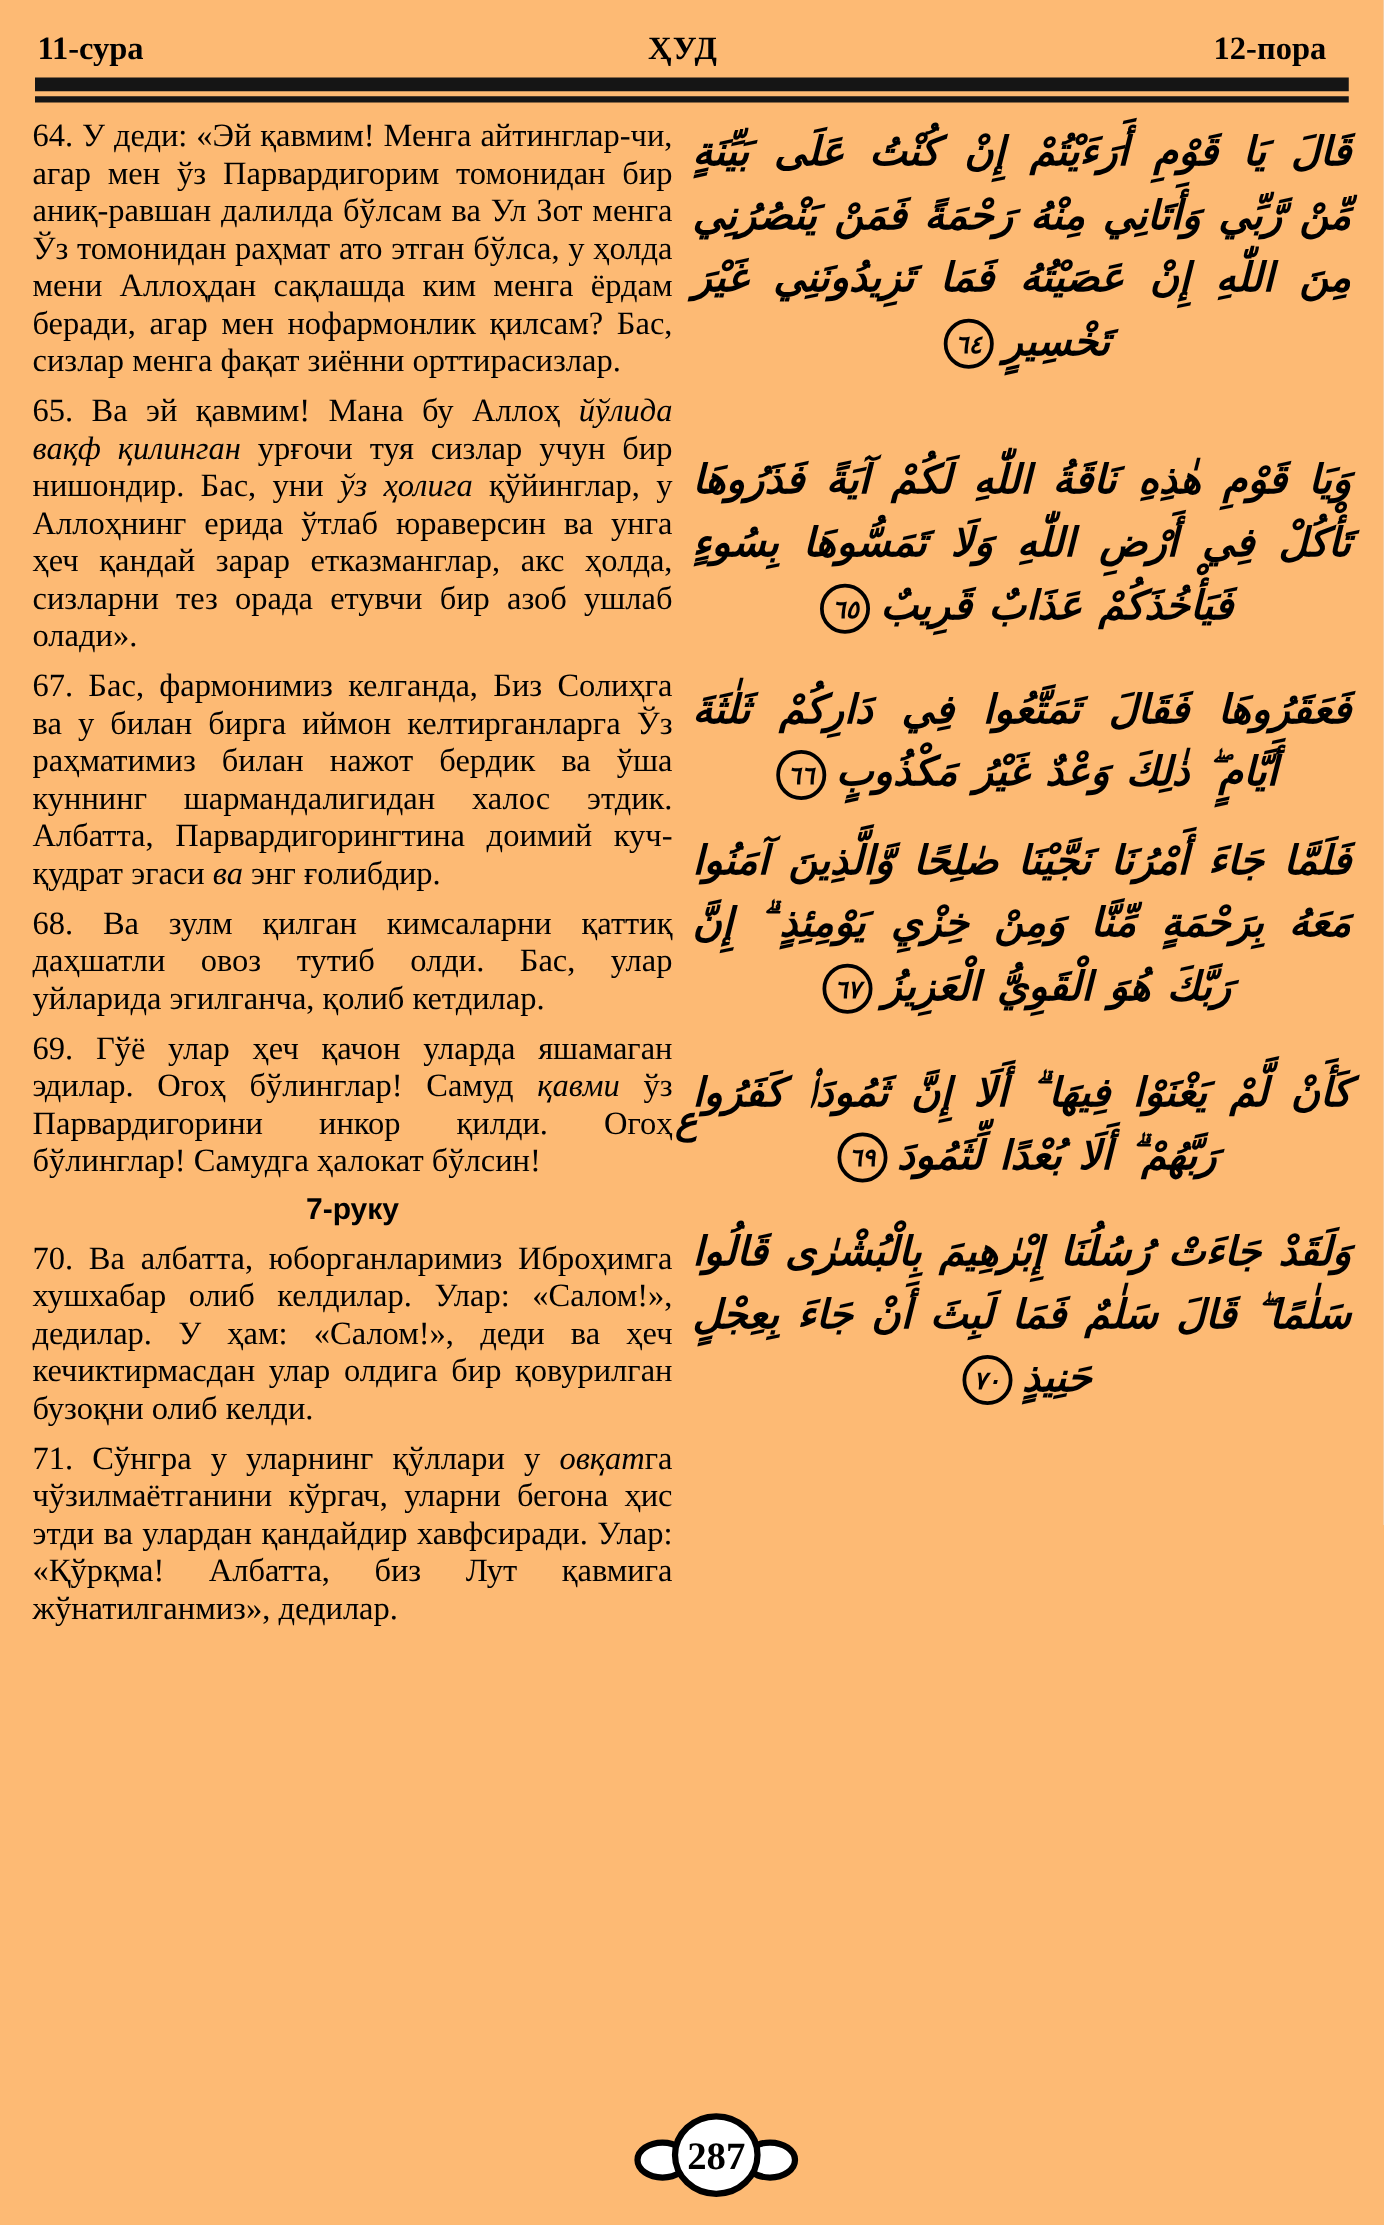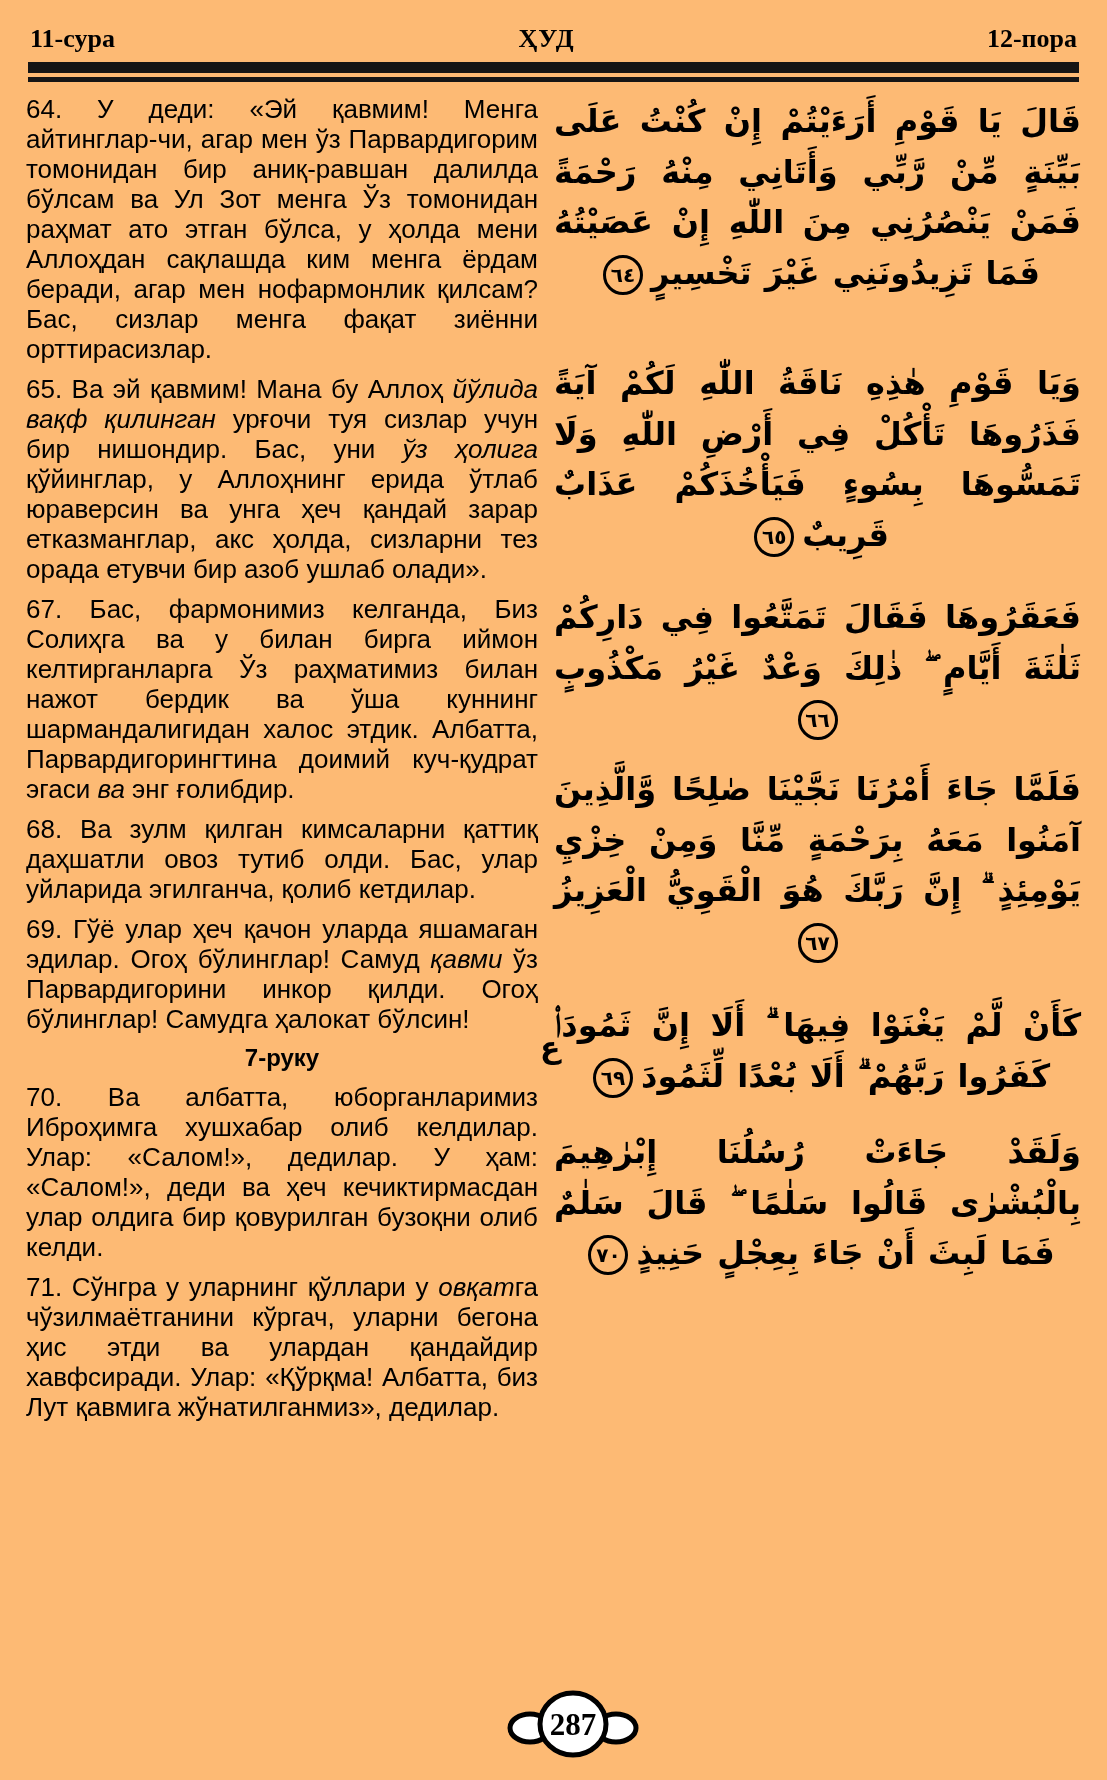--- a/index.html
+++ b/index.html
@@ -16,40 +16,40 @@
   .header{
     position:relative;
     margin:24px 30px 0 30px;
     height:34px;
     font-family:"Liberation Serif",serif;
     font-weight:bold;
     font-size:26px;
   }
   .header .h-left{position:absolute;left:0;top:0;}
   .header .h-center{position:absolute;left:0;right:14px;top:0;text-align:center;letter-spacing:1px;}
-  .header .h-right{position:absolute;right:0;top:0;}
+  .header .h-right{position:absolute;right:16px;top:0;}
   .header-rule{
     margin:4px 28px 0 28px;
     height:20px;
     box-sizing:border-box;
     border-top:11px solid #151515;
     border-bottom:5px solid #151515;
   }
   
   .content{
     display:flex;
     align-items:flex-start;
     gap:16px;
     padding:12px 26px 0 26px;
   }
   .col-left{width:512px;flex:none;}
-  .col-right{flex:1;min-width:0;padding-top:2px;}
+  .col-right{flex:1;min-width:0;padding-top:2px;font-style:italic;}
 
   .para{
-    font-family:Liberation Sans, sans-serif;
+    font-family:Liberation Serif, serif;
     font-size:26px;
     line-height:30px;
     text-align:justify;
     margin:0 0 10px 0;
   }
   .para .it{font-style:italic;}
   .ruku-heading{
     font-family:"Liberation Sans",sans-serif;
     font-weight:bold;
     font-size:24px;

